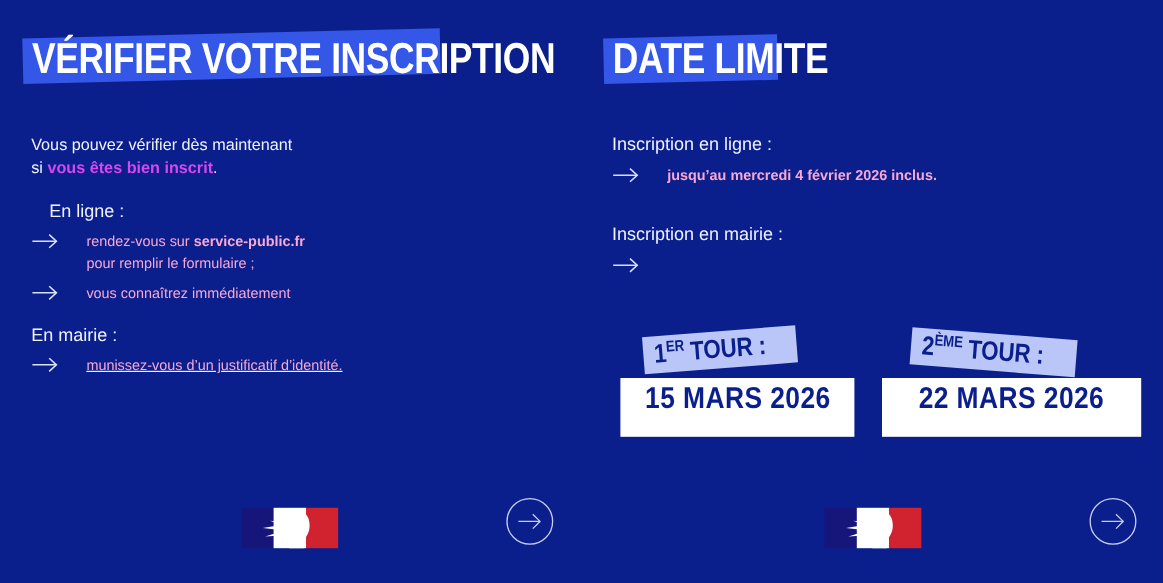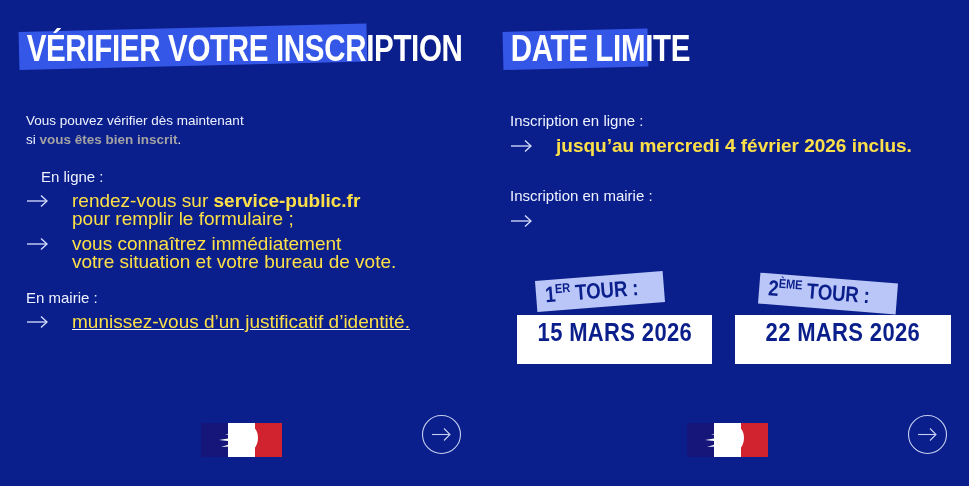--- a/index.html
+++ b/index.html
@@ -57,21 +57,21 @@
   }
 
   
   .body-block {
     position: absolute;
     font-size: 13.5px;
     line-height: 18px;
     color: #eef2ff;
   }
   .lead { font-size: 13.5px; line-height: 18.5px; margin: 0; }
-  .lead b { font-weight: 700; color: #a3a3a3; }
+  .lead b { font-weight: 700; color: #d946ef; }
 
   .section-label {
     font-size: 15px;
     line-height: 18px;
     color: #eef2ff;
     margin: 0;
   }
 
   .arrow-row {
     display: flex;
@@ -80,23 +80,23 @@
   }
   .arrow-glyph {
     flex: 0 0 auto;
     width: 46px;
     padding-top: 2px;
     color: #d8e0ff;
   }
   .arrow-glyph svg { display: block; }
   .arrow-copy {
     flex: 1 1 auto;
-    font-size: 19px;
+    font-size: 12px;
     line-height: 18px;
-    color: #fde047;
+    color: #f9a8d4;
   }
   .arrow-copy b { font-weight: 700; }
   .arrow-copy.strong { font-weight: 700; }
 
   
   .tour-group { position: absolute; }
   .tour-chip {
     position: absolute;
     background: #b9c6f7;
     color: #0b1f8c;
@@ -189,21 +189,20 @@
 
       <div class="arrow-row" style="margin-top:7px;">
         <span class="arrow-glyph">
           <svg width="24" height="14" viewBox="0 0 24 14" fill="none" stroke="currentColor" stroke-width="1.3">
             <line x1="1" y1="7" x2="21" y2="7"></line>
             <polyline points="15,1.5 21,7 15,12.5"></polyline>
           </svg>
         </span>
         <span class="arrow-copy">
           <span>vous connaîtrez immédiatement</span><b></b><br>
-          <span>votre situation et votre bureau de vote.</span>
         </span>
       </div>
 
       <p class="section-label" style="margin-top:18px;">En mairie :</p>
 
       <div class="arrow-row" style="margin-top:6px;text-decoration:underline;">
         <span class="arrow-glyph">
           <svg width="24" height="14" viewBox="0 0 24 14" fill="none" stroke="currentColor" stroke-width="1.3">
             <line x1="1" y1="7" x2="21" y2="7"></line>
             <polyline points="15,1.5 21,7 15,12.5"></polyline>

